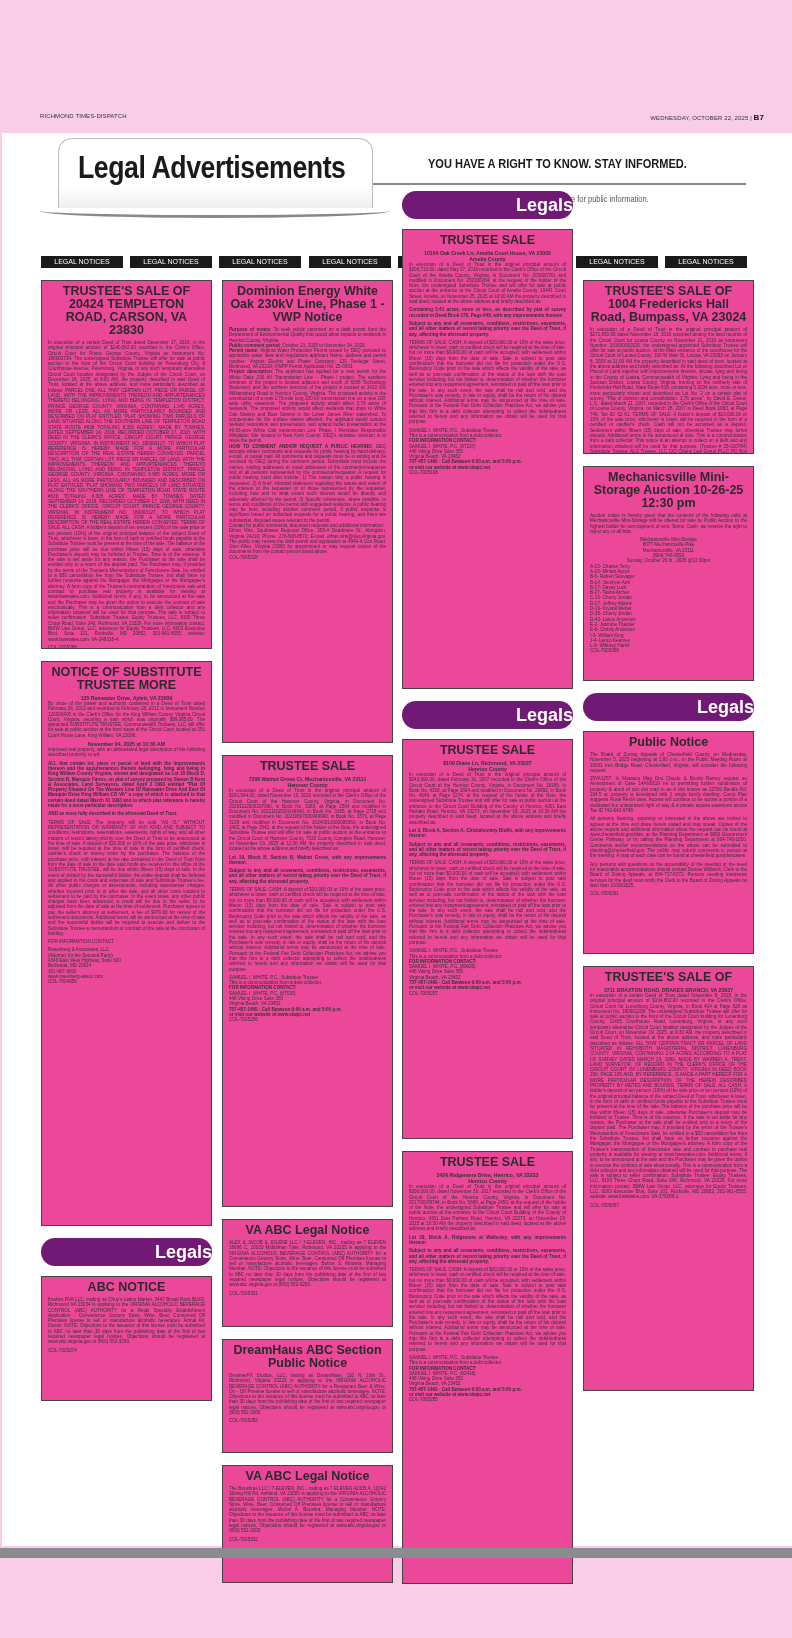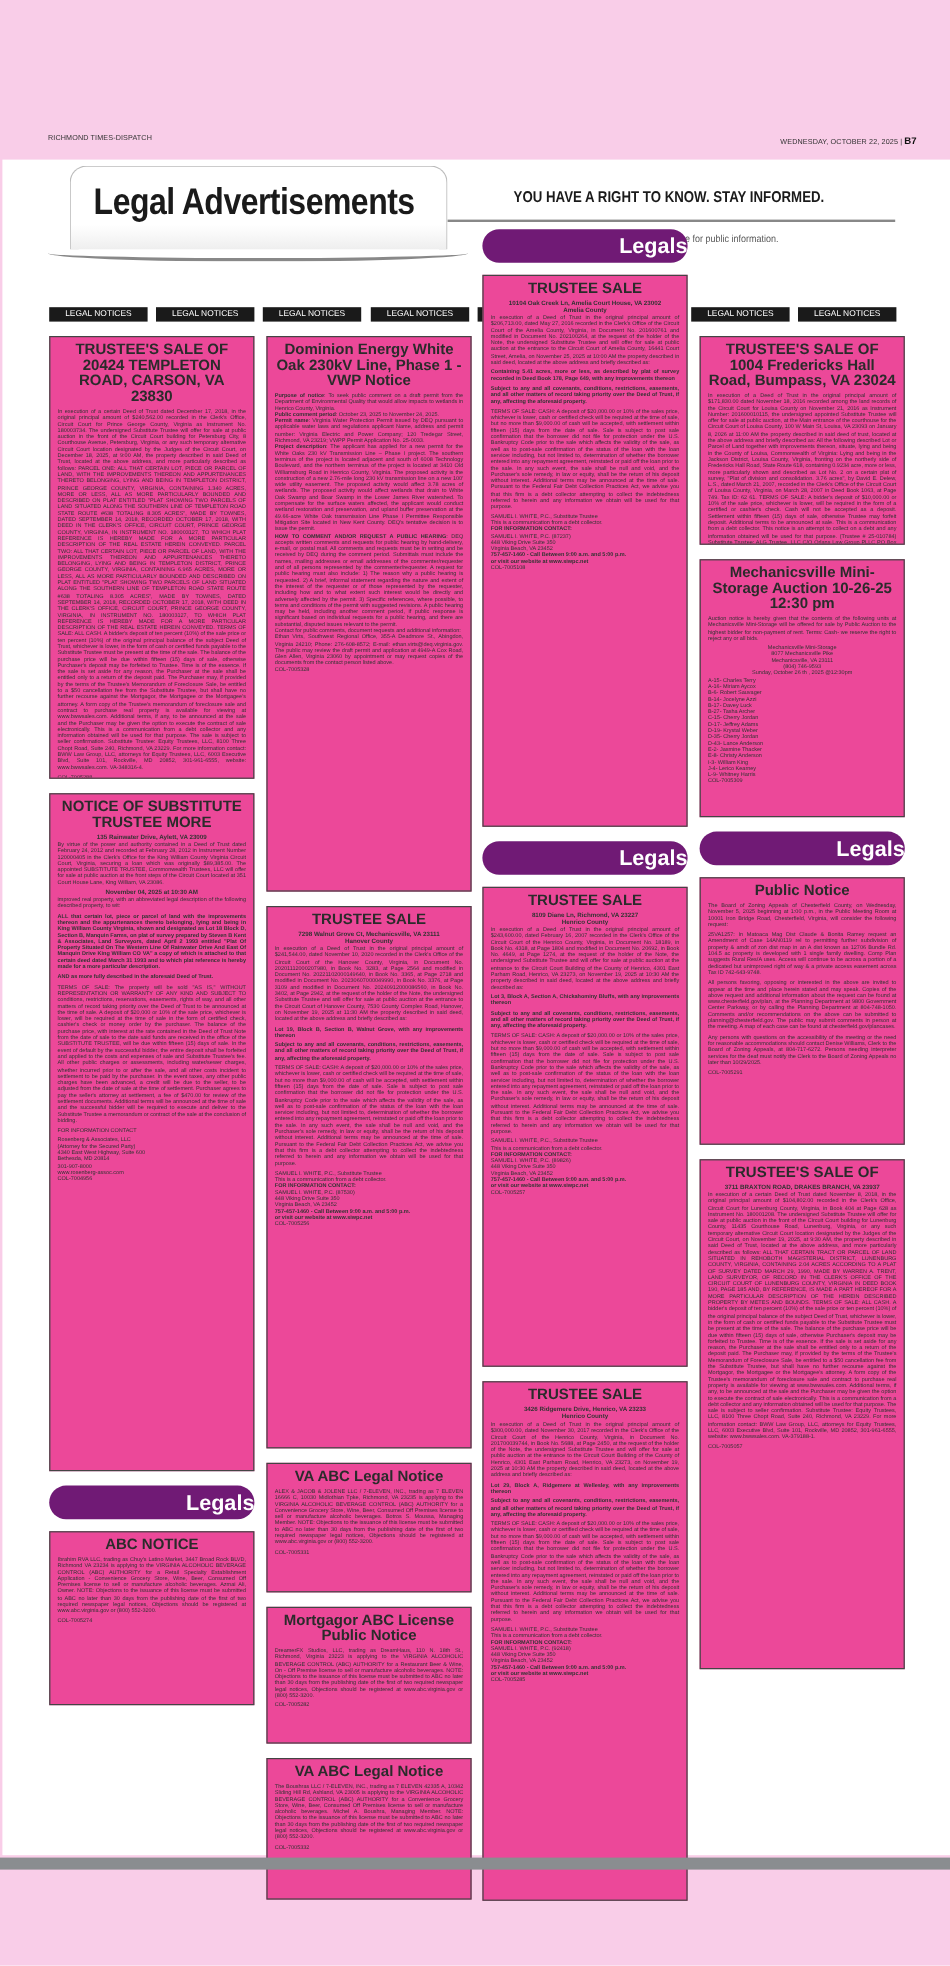--- a/index.html
+++ b/index.html
@@ -71,21 +71,21 @@
       <div>Rosenberg &amp; Associates, LLC</div>
       <div>(Attorney for the Secured Party)</div>
       <div>4340 East West Highway, Suite 600</div>
       <div>Bethesda, MD 20814</div>
       <div>301-907-8000</div>
       <div>www.rosenberg-assoc.com</div>
       <div>COL-7004956</div>
     </div>
   </div>
   <div class="legals-pill">Legals</div>
-  <div class="notice" style="height:145px">
+  <div class="notice" style="height:125px">
     <h2>ABC NOTICE</h2>
     <p>Ibrahim RVA LLC, trading as Chuy's Latino Market, 3447 Broad Rock BLVD, Richmond VA 23234 is applying to the VIRGINIA ALCOHOLIC BEVERAGE CONTROL (ABC) AUTHORITY for a Retail Specialty Establishment Application - Convenience Grocery Store, Wine, Beer, Consumed Off Premises license to sell or manufacture alcoholic beverages. Azmai Ali, Owner. NOTE: Objections to the issuance of this license must be submitted to ABC no later than 30 days from the publishing date of the first of two required newspaper legal notices, Objections should be registered at www.abc.virginia.gov or (800) 552-3200.</p>
     <p>COL-7005274</p>
   </div>
 </div>
 
 <div class="col" style="left:222px; width:171px;">
   <div class="notice" style="height:463px">
     <h2>Dominion Energy White Oak 230kV Line, Phase 1 - VWP Notice</h2>
     <div><span class="b">Purpose of notice</span>: <span>To seek public comment on a draft permit from the Department of Environmental Quality that would allow impacts to wetlands in Henrico County, Virginia.</span></div>
@@ -114,21 +114,21 @@
     <div class="b">757-457-1460 - Call Between 9:00 a.m. and 5:00 p.m.</div>
     <div class="b">or visit our website at www.siwpc.net</div>
     <div>COL-7005256</div>
   </div>
   <div class="notice" style="height:108px">
     <h2>VA ABC Legal Notice</h2>
     <p>ALEX &amp; JACOB &amp; JOLENE LLC / 7-ELEVEN, INC., trading as 7 ELEVEN 16666 C, 10030 Midlothian Tpke, Richmond, VA 23235 is applying to the VIRGINIA ALCOHOLIC BEVERAGE CONTROL (ABC) AUTHORITY for a Convenience Grocery Store, Wine, Beer, Consumed Off Premises license to sell or manufacture alcoholic beverages. Botros S. Moussa, Managing Member. NOTE: Objections to the issuance of this license must be submitted to ABC no later than 30 days from the publishing date of the first of two required newspaper legal notices, Objections should be registered at www.abc.virginia.gov or (800) 552-3200.</p>
     <p>COL-7005331</p>
   </div>
   <div class="notice" style="height:114px">
-    <h2>Mortgagor ABC License Public Notice</h2>
+    <h2>DreamHaus ABC Section Public Notice</h2>
     <p>DreamerFX Studios, LLC, trading as DreamHaus, 110 N. 18th St., Richmond, Virginia 23223 is applying to the VIRGINIA ALCOHOLIC BEVERAGE CONTROL (ABC) AUTHORITY for a Restaurant Beer &amp; Wine, On - Off Premise license to sell or manufacture alcoholic beverages. NOTE: Objections to the issuance of this license must be submitted to ABC no later than 30 days from the publishing date of the first of two required newspaper legal notices, Objections should be registered at www.abc.virginia.gov or (800) 552-3200.</p>
     <p>COL-7005282</p>
   </div>
   <div class="notice" style="height:118px">
     <h2>VA ABC Legal Notice</h2>
     <p>The Boushras LLC / 7-ELEVEN, INC., trading as 7 ELEVEN 42335 A, 10342 Sliding Hill Rd, Ashland, VA 23005 is applying to the VIRGINIA ALCOHOLIC BEVERAGE CONTROL (ABC) AUTHORITY for a Convenience Grocery Store, Wine, Beer, Consumed Off Premises license to sell or manufacture alcoholic beverages. Michel A. Boushra, Managing Member. NOTE: Objections to the issuance of this license must be submitted to ABC no later than 30 days from the publishing date of the first of two required newspaper legal notices, Objections should be registered at www.abc.virginia.gov or (800) 552-3200.</p>
     <p>COL-7005332</p>
   </div>
 </div>
 

